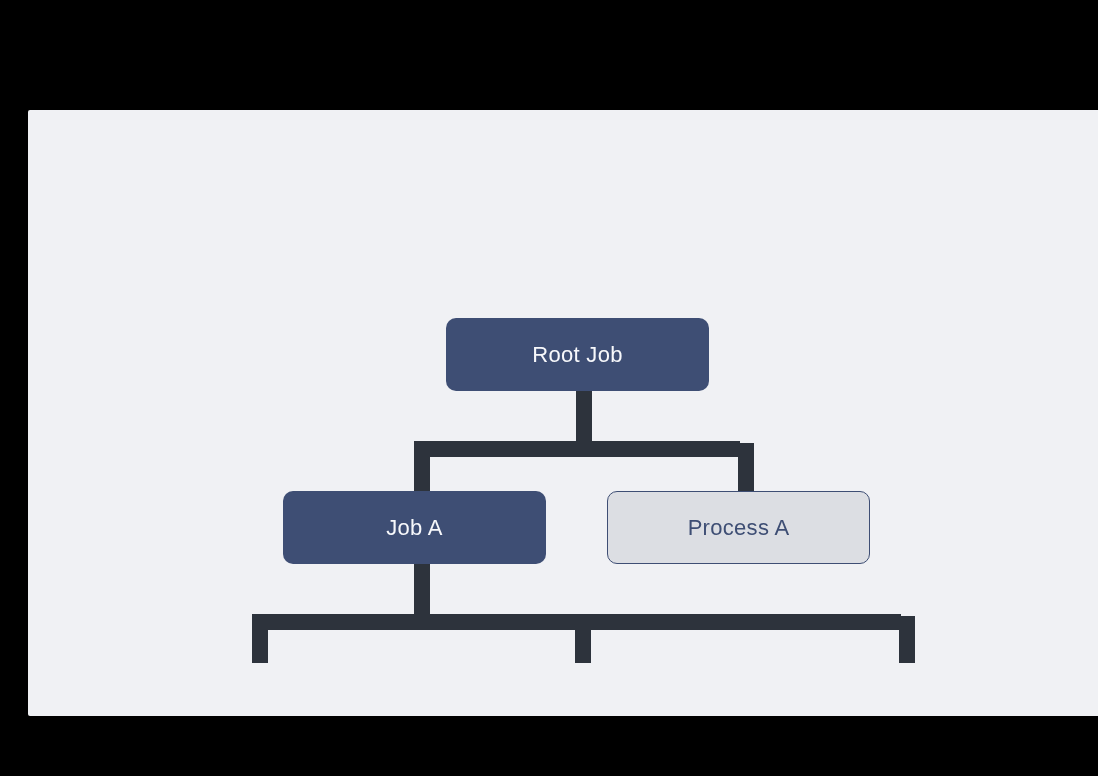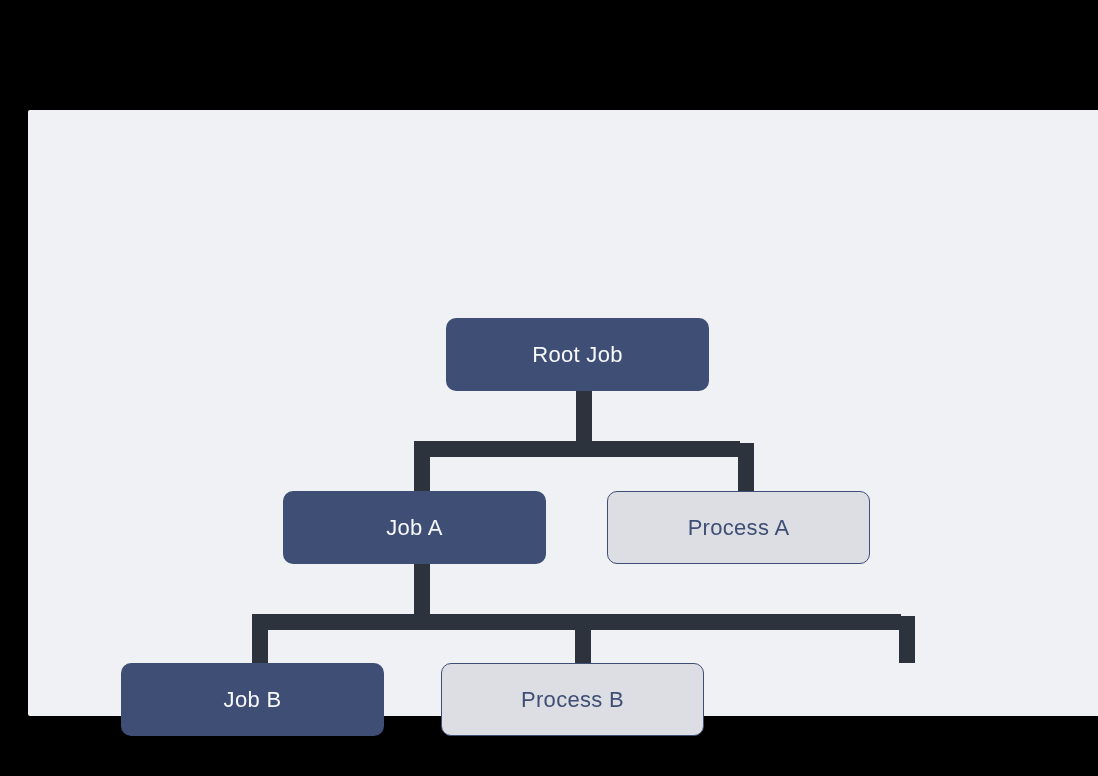--- a/index.html
+++ b/index.html
@@ -91,23 +91,17 @@
     </div>
 
     <div class="node process" id="node-process-a">
       <span>Process A</span>
     </div>
 
     <div class="node job" id="node-job-a">
       <span>Job A</span>
     </div>
 
-    <div class="node job" id="node-job-b">
-      <span>Job B</span>
-    </div>
 
-    <div class="node process" id="node-process-b">
-      <span>Process B</span>
-    </div>
 
 
   </div>
 </div>
 
 </body></html>

